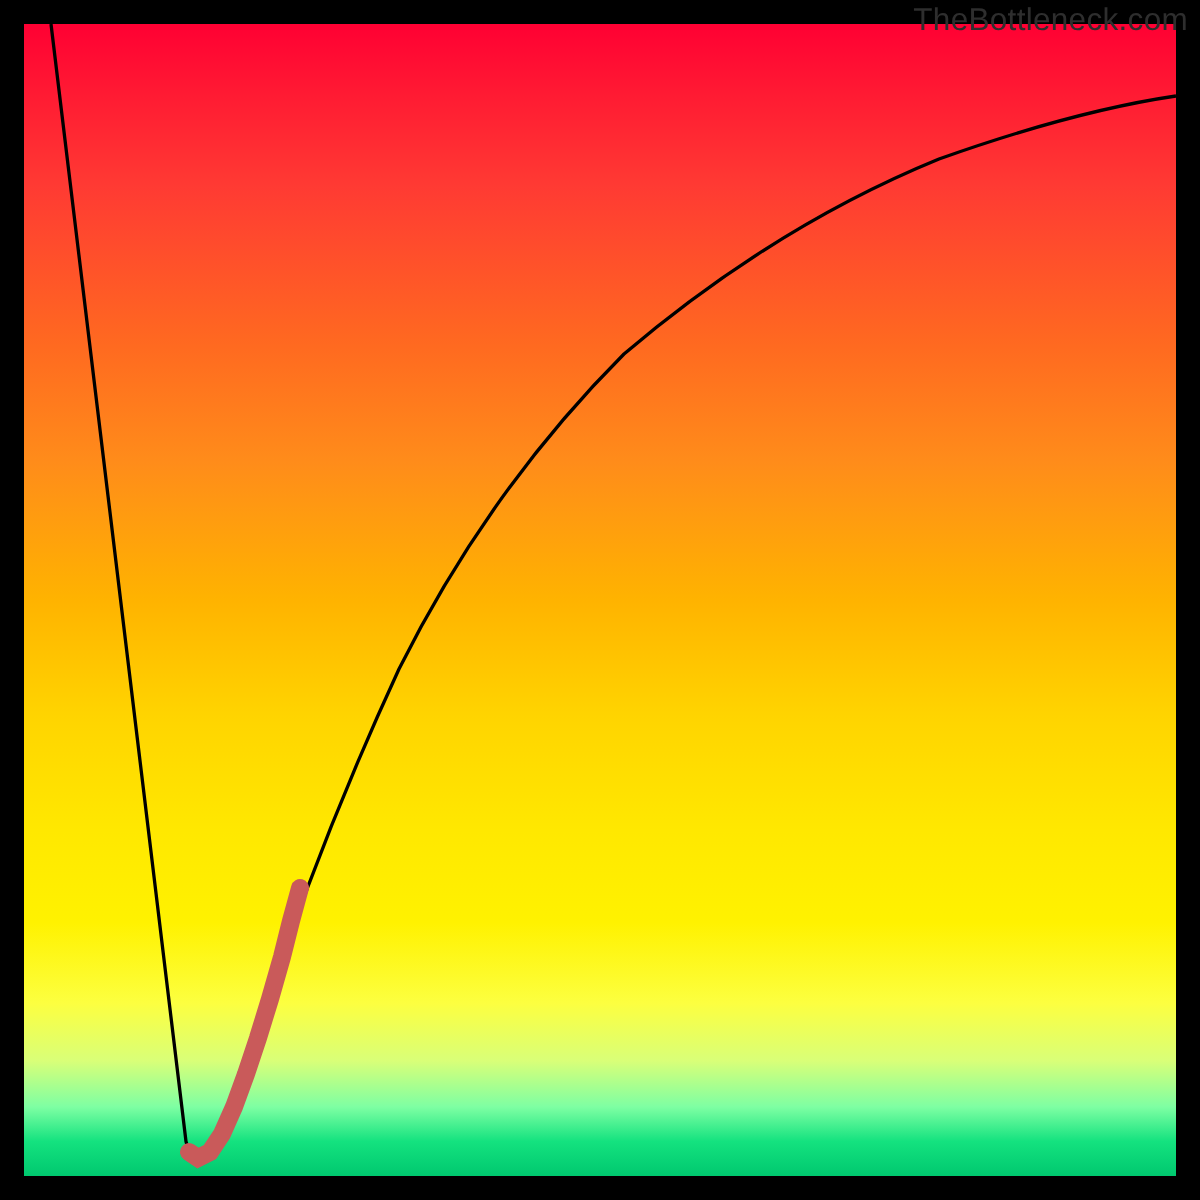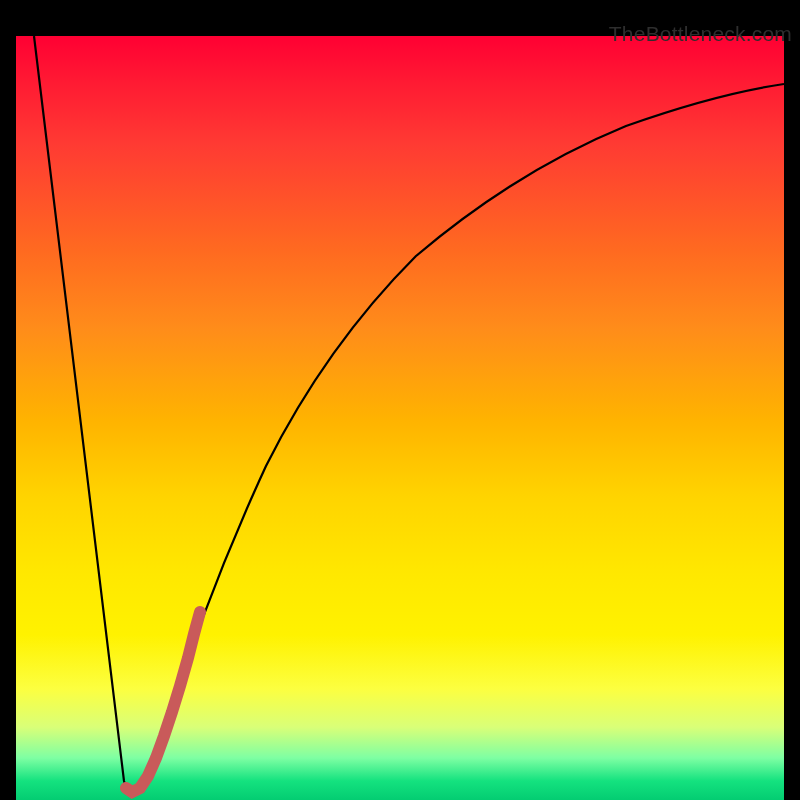--- a/index.html
+++ b/index.html
@@ -8,21 +8,20 @@
     width: 800px;
     height: 800px;
     background: #000;
     font-family: Arial, Helvetica, sans-serif;
   }
   .frame {
     position: relative;
     width: 800px;
     height: 564px;
     background: #000;
-    margin-top: 20px;
   }
   .plot-area {
     position: absolute;
     left: 16px;
     top: 16px;
     width: 768px;
     height: 768px;
     overflow: hidden;
   }
   .gradient {

